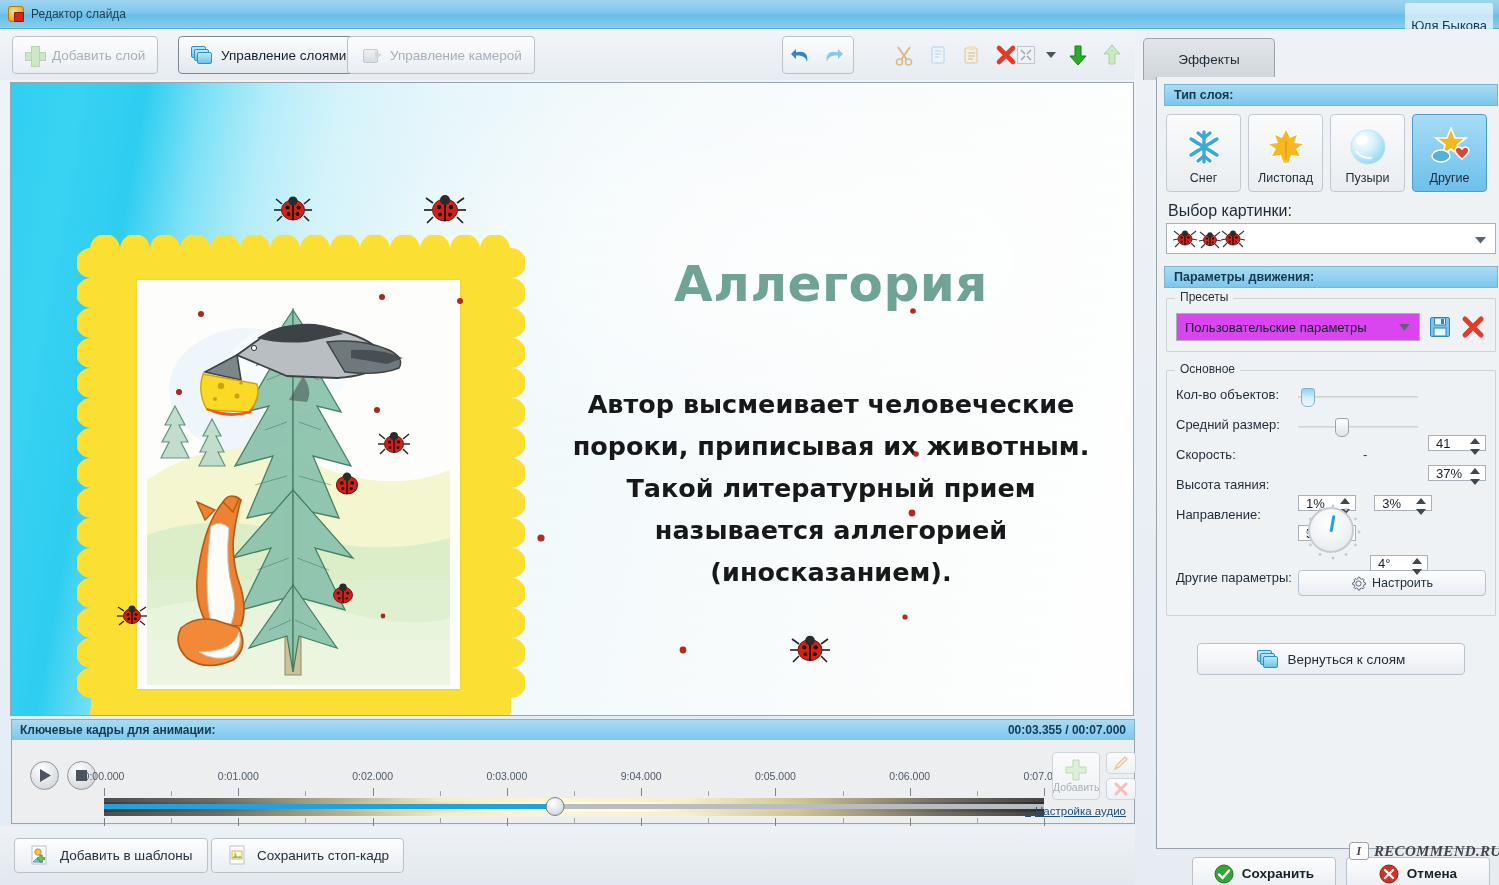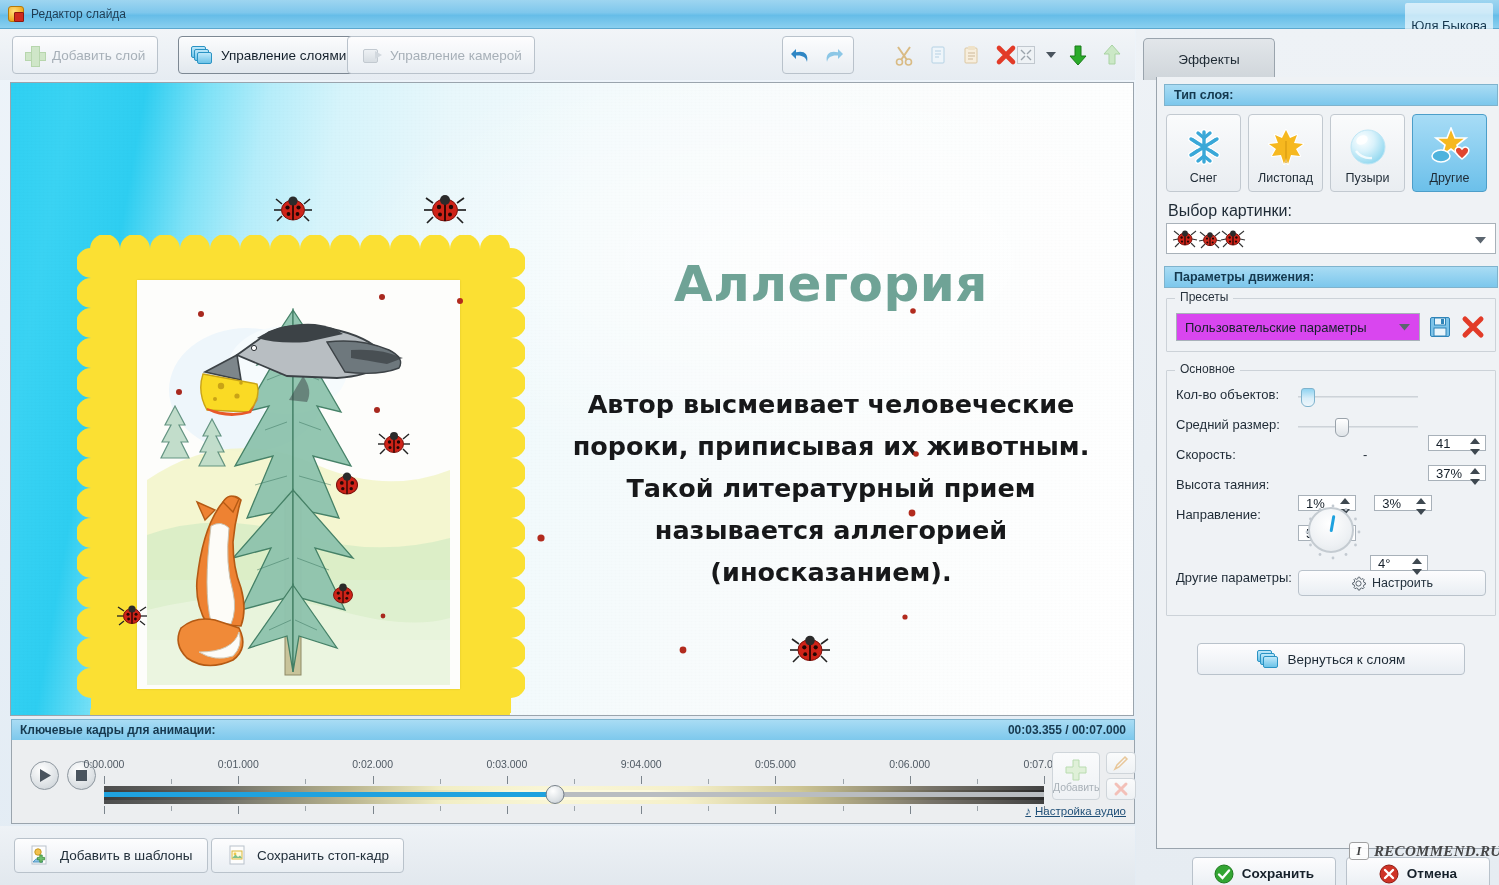--- a/index.html
+++ b/index.html
@@ -138,21 +138,21 @@
   .tl-body {
     position:absolute; left:11px; top:740px; width:1124px; height:84px;
     background:#eceef0; border:1px solid #9aa4ad; border-top:none;
   }
   .transport { position:absolute; left:18px; top:21px; display:flex; gap:8px; }
   .tbtn-rnd {
     width:29px;height:29px;border-radius:50%;
     border:1px solid #8e979f; background: radial-gradient(circle at 40% 30%, #ffffff, #d8dde1 70%, #b9c0c6);
     display:flex; align-items:center; justify-content:center; cursor:default;
   }
-  .ruler { position:absolute; left:92px; top:4px; right:90px; height:60px; }
+  .ruler { position:absolute; left:92px; top:16px; right:90px; height:60px; }
   .rk { position:absolute; top:14px; font-size:10.5px; color:#4f5963; transform:translateX(-50%); }
   .tick { position:absolute; width:1px; background:#7b848c; }
   .track { position:absolute; left:0; right:0; top:42px; height:18px; }
   .band-out {
     position:absolute; left:0; right:0; top:0; height:18px;
     background: linear-gradient(90deg,#3c3c3c 0%, #5e5e58 12%, #b3ad83 26%, #f2eec0 36%,
       #fbf7d4 48%, #f6f0c5 62%, #c9bf88 74%, #6a655a 88%, #2f2f2f 100%);
     opacity:.9;
   }
   .band-in {

